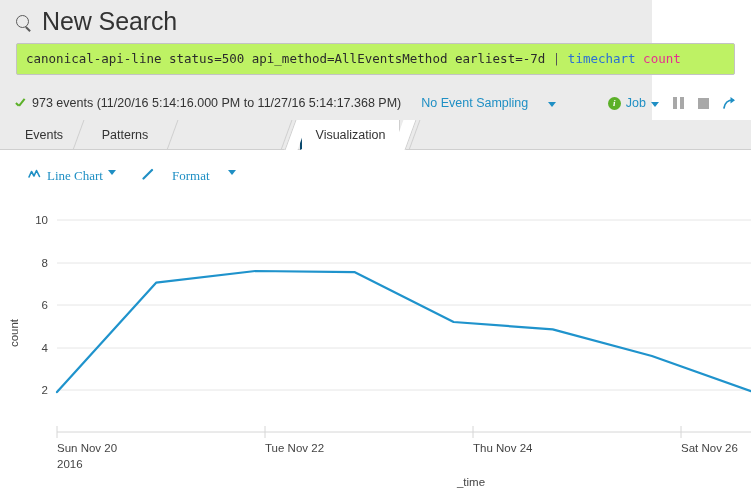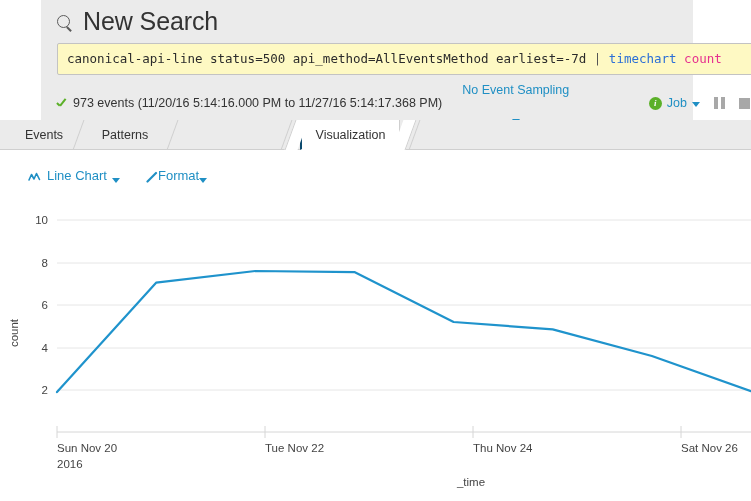--- a/index.html
+++ b/index.html
@@ -19,21 +19,20 @@
     background: #ffffff;
   }
 
   
   .header {
     position: absolute;
     top: 0; left: 0;
     width: 652px;
     height: 120px;
     background: #ebebeb;
-    margin-left: 41px;
   }
 
   .title-row {
     position: absolute;
     top: 6px; left: 16px;
     display: flex;
     align-items: center;
     gap: 9px;
   }
   .search-glyph {
@@ -66,21 +65,21 @@
     letter-spacing: -0.1px;
     line-height: 30px;
   }
 
   
   .search-bar {
     position: absolute;
     top: 43px; left: 16px;
     width: 719px;
     height: 32px;
-    background: #fef9c3;
+    background: #bef264;
     border: 1px solid #c3c3c3;
     border-radius: 2px;
     display: flex;
     align-items: center;
     padding: 0 9px;
     overflow: hidden;
   }
   .query {
     font-family: "DejaVu Sans Mono", "Liberation Mono", monospace;
     font-size: 12.5px;
@@ -135,21 +134,20 @@
     color: #333333;
   }
   .sampling {
     margin-left: 15px;
     font-size: 12.5px;
     color: #1f8fc4;
     display: flex;
     align-items: center;
     gap: 20px;
     cursor: pointer;
-    flex-direction: column;
   }
   .caret {
     display: inline-block;
     width: 0; height: 0;
     border-left: 4px solid transparent;
     border-right: 4px solid transparent;
     border-top: 5px solid currentColor;
     margin-top: 2px;
   }
 
@@ -267,25 +265,26 @@
   
   .viz-toolbar {
     position: absolute;
     top: 168px; left: 28px;
     display: flex;
     align-items: center;
     gap: 26px;
   }
   .viz-btn {
     display: flex;
-    align-items: flex-end;
+    align-items: flex-start;
     gap: 5px;
     font-size: 13px;
     color: #1f8fc4;
     cursor: pointer;
+    font-family: Liberation Serif, serif;
   }
   .viz-btn svg { display: block; }
 
   
   .chart-area {
     position: absolute;
     top: 198px; left: 0;
     width: 636px;
     height: 303px;
     background: #ffffff;
@@ -365,21 +364,21 @@
     <span class="viz-btn">
       <span>
         <svg width="14" height="12" viewBox="0 0 14 12">
           <path d="M1 9 L3.5 3.5 L6 8 L8.5 2.5 L11.5 8.5" stroke="#1f8fc4" stroke-width="1.6" fill="none" stroke-linejoin="round" stroke-linecap="round"></path>
         </svg>
       </span>
       <span>Line Chart</span>
       <span class="caret"></span>
     </span>
 
-    <span class="viz-btn" style="gap:0;">
+    <span class="viz-btn" style="gap:18px;">
       <span>
         <svg width="12" height="12" viewBox="0 0 12 12">
           <path d="M1.5 10.5 L10 2" stroke="#1f8fc4" stroke-width="2.2" fill="none" stroke-linecap="round"></path>
         </svg>
       </span>
       <span>Format</span>
       <span class="caret"></span>
     </span>
   </div>
 

